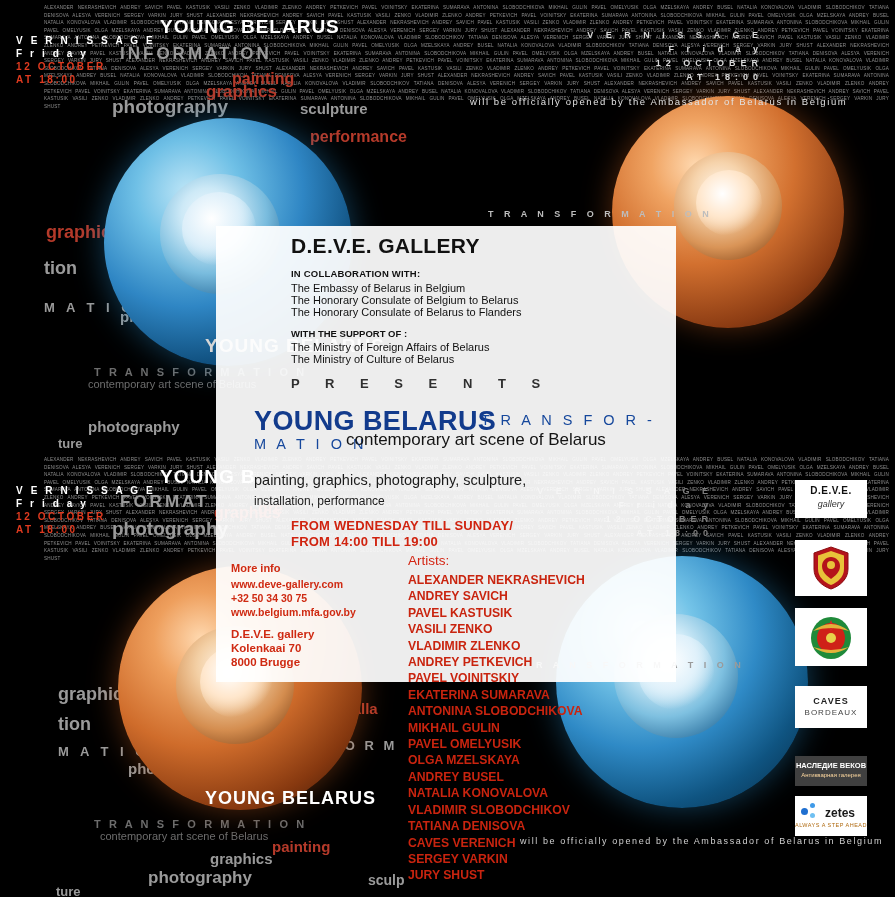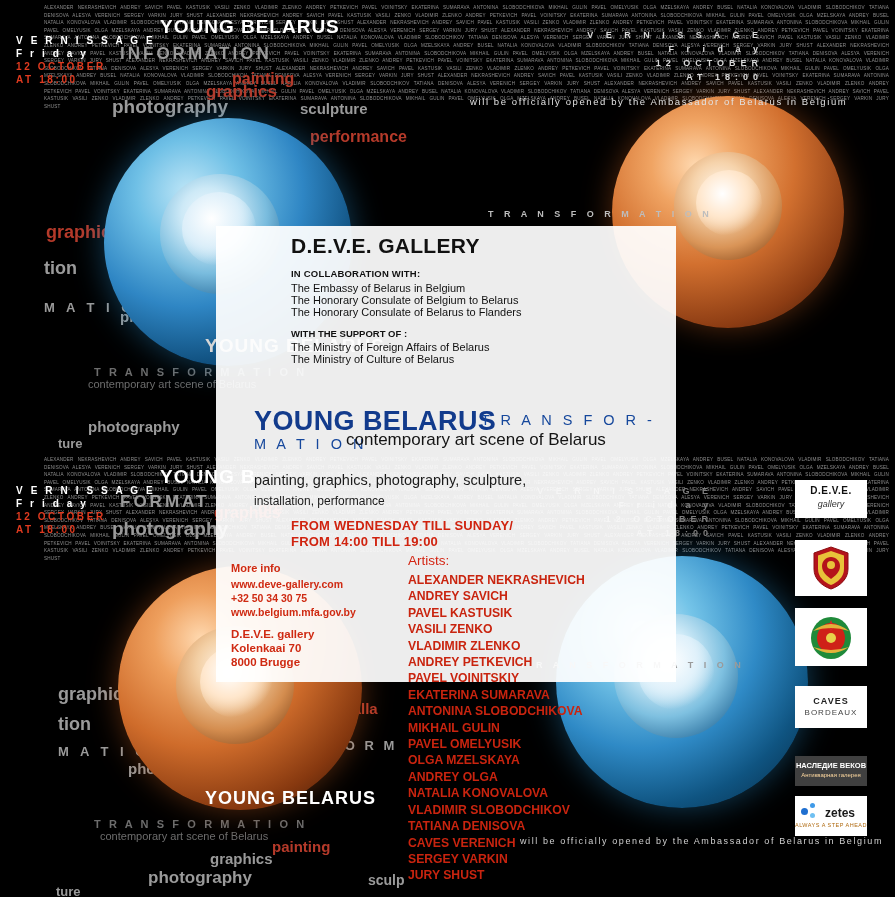--- a/index.html
+++ b/index.html
@@ -264,20 +264,21 @@
 
       <div class="collab-h">IN COLLABORATION WITH:</div>
       <div class="collab-l" style="top:56px;">The Embassy of Belarus in Belgium</div>
       <div class="collab-l" style="top:68px;">The Honorary Consulate of Belgium to Belarus</div>
       <div class="collab-l" style="top:80px;">The Honorary Consulate of Belarus to Flanders</div>
 
       <div class="support-h">WITH THE SUPPORT OF :</div>
       <div class="collab-l" style="top:115px;">The Ministry of Foreign Affairs of Belarus</div>
       <div class="collab-l" style="top:127px;">The Ministry of Culture of Belarus</div>
 
+      <div class="presents">P R E S E N T S</div>
 
       <div class="yb-big">YOUNG BELARUS</div>
       <div class="transfor">T R A N S F O R -</div>
       <div class="mation">M A T I O N</div>
       <div class="contemp">contemporary art scene of Belarus</div>
 
       <div class="media1">painting, graphics, photography, sculpture,</div>
       <div class="media2">installation, performance</div>
 
       <div class="dates" style="top:292px;">FROM WEDNESDAY TILL SUNDAY/</div>
@@ -301,21 +302,21 @@
     <div>PAVEL KASTUSIK</div>
     <div>VASILI ZENKO</div>
     <div>VLADIMIR ZLENKO</div>
     <div>ANDREY PETKEVICH</div>
     <div>PAVEL VOINITSKIY</div>
     <div>EKATERINA SUMARAVA</div>
     <div>ANTONINA SLOBODCHIKOVA</div>
     <div>MIKHAIL GULIN</div>
     <div>PAVEL OMELYUSIK</div>
     <div>OLGA MZELSKAYA</div>
-    <div>ANDREY OLGA</div>
+    <div>ANDREY BUSEL</div>
     <div>NATALIA KONOVALOVA</div>
     <div>VLADIMIR SLOBODCHIKOV</div>
     <div>TATIANA DENISOVA</div>
     <div>CAVES VERENICH</div>
     <div>SERGEY VARKIN</div>
     <div>JURY SHUST</div>
   </div>
 
   <div class="logo logo-deve">
     <div class="t1">D.E.V.E.</div>

